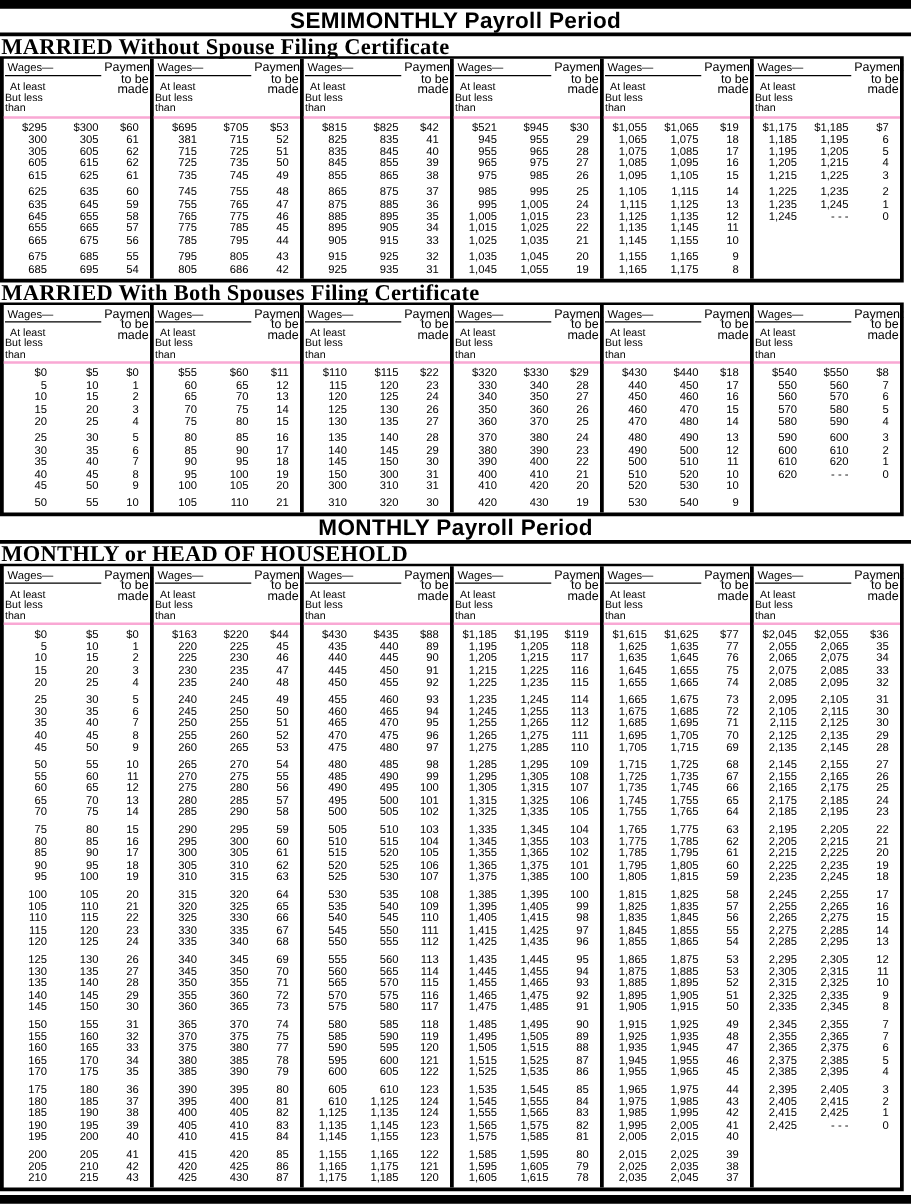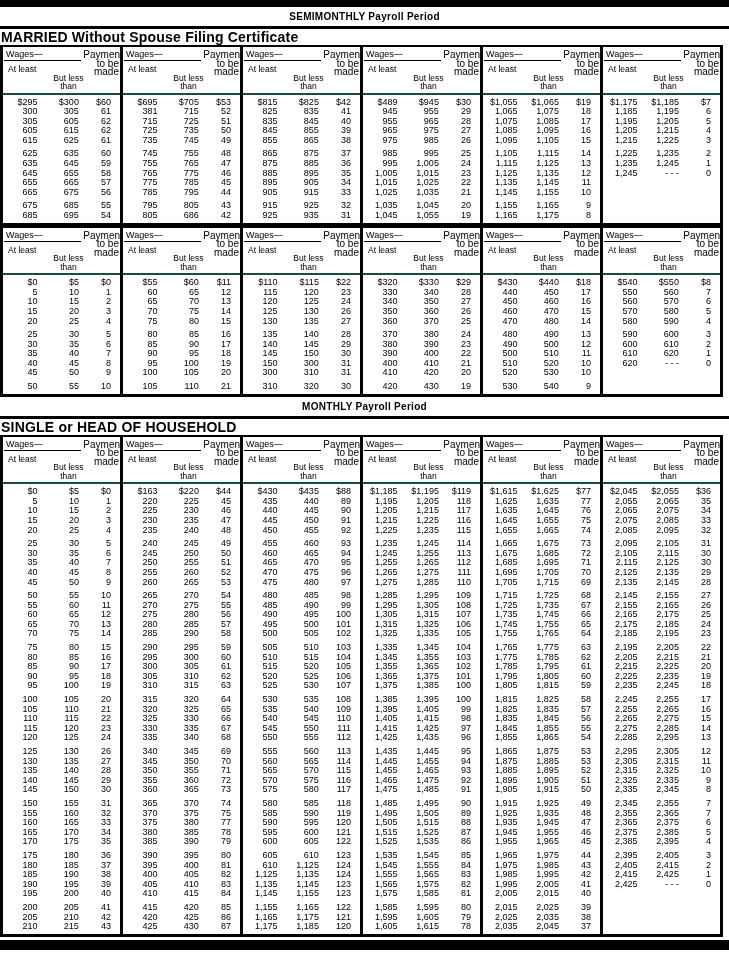--- a/index.html
+++ b/index.html
@@ -1,32 +1,32 @@
 <!DOCTYPE html>
 <html><head>
 <meta charset="utf-8">
 <style>
   html,body{margin:0;padding:0;background:#fff;}
   body{width:729px;height:963px;overflow:hidden;color:#000;
        font-family:"Liberation Sans", sans-serif;-webkit-font-smoothing:none;}
   .bar{background:#000;height:7px;width:729px;}
   .bar.bottom{height:10px;margin-top:3px;}
-  .page-title{text-align:center;font-weight:bold;font-size:10px;line-height:17px;padding:1px 0 1px 0;letter-spacing:.3px;}
+  .page-title{text-align:center;font-weight:bold;font-size:18px;line-height:17px;padding:1px 0 1px 0;letter-spacing:.3px;}
   .hrule{height:3px;background:#000;width:729px;}
-  .section-title{font-weight:bold;font-size:14px;line-height:15px;padding:1px 1px 0 1px;letter-spacing:.2px;}
+  .section-title{font-weight:bold;font-size:18px;line-height:15px;padding:1px 1px 0 1px;letter-spacing:.2px;font-family:Liberation Serif, serif;}
   .grid{display:flex;align-items:stretch;border-left:3px solid #000;border-right:3px solid #000;
         border-top:2px solid #000;border-bottom:3px solid #000;width:723px;box-sizing:border-box;}
   .col-group{flex:1 1 0;border-right:3px solid #000;display:flex;flex-direction:column;min-width:0;}
   .col-group:last-child{border-right:none;}
-  .col-head{display:flex;border-bottom:2px solid #14532d;padding:2px 1px 2px 1px;min-height:40px;box-sizing:border-box;}
+  .col-head{display:flex;border-bottom:2px solid #f9a8d4;padding:2px 1px 2px 1px;min-height:40px;box-sizing:border-box;}
   .head-wages{width:69%;display:flex;flex-direction:column;}
   .wages-label{font-size:9px;line-height:11px;border-bottom:1px solid #000;padding-left:2px;margin-right:2px;}
   .subs{display:flex;padding-top:1px;flex-direction:column;}
   .sub1{width:46%;text-align:center;font-size:8.5px;line-height:8.5px;padding-top:3px;}
-  .sub2{width:54%;text-align:center;font-size:8.5px;line-height:8.5px;margin-left:43px;}
+  .sub2{width:54%;text-align:left;font-size:8.5px;line-height:8.5px;}
   .head-pay{width:31%;text-align:right;font-size:10px;line-height:8.5px;padding-top:2px;}
   .rows{padding:3px 0 2px 0;}
   .grp{margin-bottom:4px;}
   .grp:last-child{margin-bottom:0;}
   .row{display:flex;font-size:9px;line-height:9.6px;white-space:nowrap;}
   .c1{width:33%;text-align:right;padding-right:4px;box-sizing:border-box;}
   .c2{width:37%;text-align:right;padding-right:6px;box-sizing:border-box;}
   .c3{width:30%;text-align:right;padding-right:9px;box-sizing:border-box;}
 </style>
 </head>
@@ -287,21 +287,21 @@
             <div class="subs">
               <span class="sub1">At least</span>
               <span class="sub2">But less than</span>
             </div>
           </div>
           <div class="head-pay">Payment<br>to be<br>made</div>
         </div>
         <div class="rows">
           <div class="grp">
             <div class="row">
-              <span class="c1">$489</span>
+              <span class="c1">$521</span>
               <span class="c2">$945</span>
               <span class="c3">$30</span>
             </div>
             <div class="row">
               <span class="c1">945</span>
               <span class="c2">955</span>
               <span class="c3">29</span>
             </div>
             <div class="row">
               <span class="c1">955</span>
@@ -493,20 +493,21 @@
             <div class="row">
               <span class="c1">1,245</span>
               <span class="c2">- - -</span>
               <span class="c3">0</span>
             </div>
           </div>
         </div>
       </div>
     </div>
 
+  <div class="section-title">MARRIED With Both Spouses Filing Certificate</div>
   <div class="grid">
       <div class="col-group">
         <div class="col-head">
           <div class="head-wages">
             <div class="wages-label">Wages—</div>
             <div class="subs">
               <span class="sub1">At least</span>
               <span class="sub2">But less than</span>
             </div>
           </div>
@@ -937,21 +938,21 @@
               <span class="c3">0</span>
             </div>
           </div>
         </div>
       </div>
     </div>
 
   <div class="page-title">MONTHLY Payroll Period</div>
   <div class="hrule"></div>
 
-  <div class="section-title">SINGLE or HEAD OF HOUSEHOLD</div>
+  <div class="section-title">MONTHLY or HEAD OF HOUSEHOLD</div>
   <div class="grid">
       <div class="col-group">
         <div class="col-head">
           <div class="head-wages">
             <div class="wages-label">Wages—</div>
             <div class="subs">
               <span class="sub1">At least</span>
               <span class="sub2">But less than</span>
             </div>
           </div>

